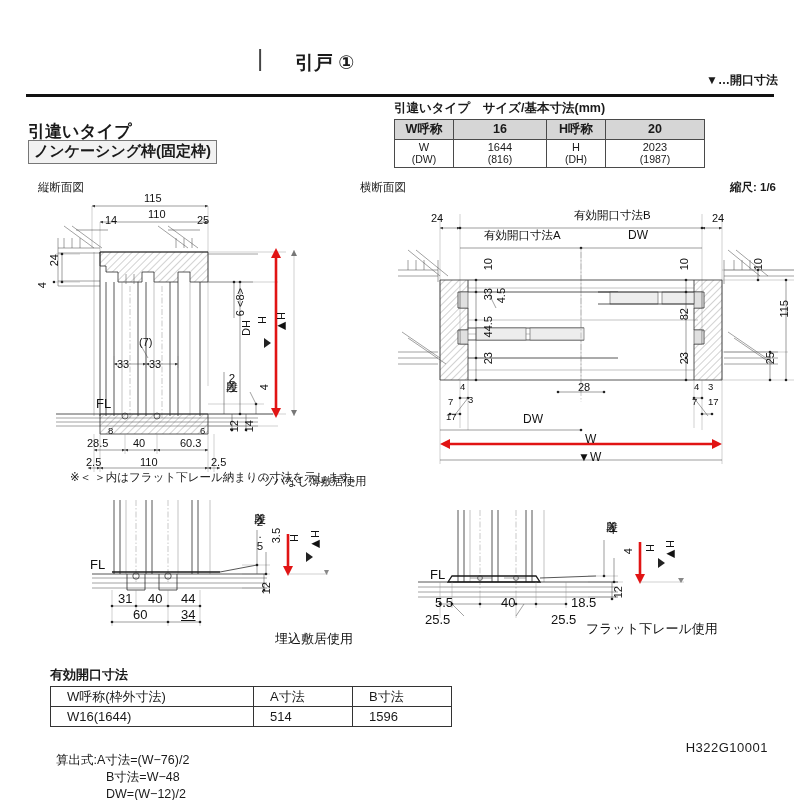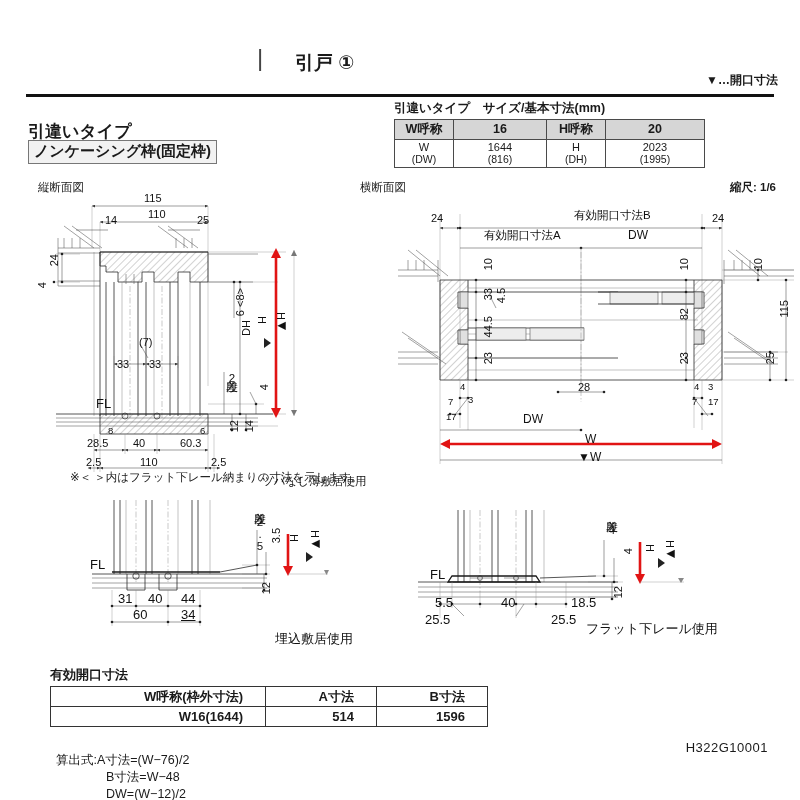--- a/index.html
+++ b/index.html
@@ -144,24 +144,23 @@
     font-size: 13px;
     font-weight: bold;
     margin-bottom: 2px;
   }
   table.open {
     border-collapse: collapse;
     font-size: 13px;
   }
   table.open td {
     border: 1px solid #333;
-    text-align: right;
+    text-align: left;
     height: 19px;
-    padding: 0 22px;
-    font-weight: bold;
+    padding: 0 16px;
   }
   .oc1 { width: 170px; }
   .oc2 { width: 66px; }
   .oc3 { width: 66px; }
 
   #formula {
     left: 56px; top: 752px;
     font-size: 12.5px;
     line-height: 1.35;
     white-space: pre;
@@ -216,21 +215,21 @@
         <td>
           <span>1644</span>
           <span class="sub">(816)</span>
         </td>
         <td>
           <span>H</span>
           <span class="sub">(DH)</span>
         </td>
         <td>
           <span>2023</span>
-          <span class="sub">(1995)</span>
+          <span class="sub">(1987)</span>
         </td>
       </tr>
     </tbody>
       </table>
   </div>
 
   <div class="abs sec-caption" style="left:38px; top:180px;">縦断面図</div>
   <div class="abs sec-caption" style="left:360px; top:180px;">横断面図</div>
   <div class="abs" id="scale-label">縮尺: 1/6</div>
 

